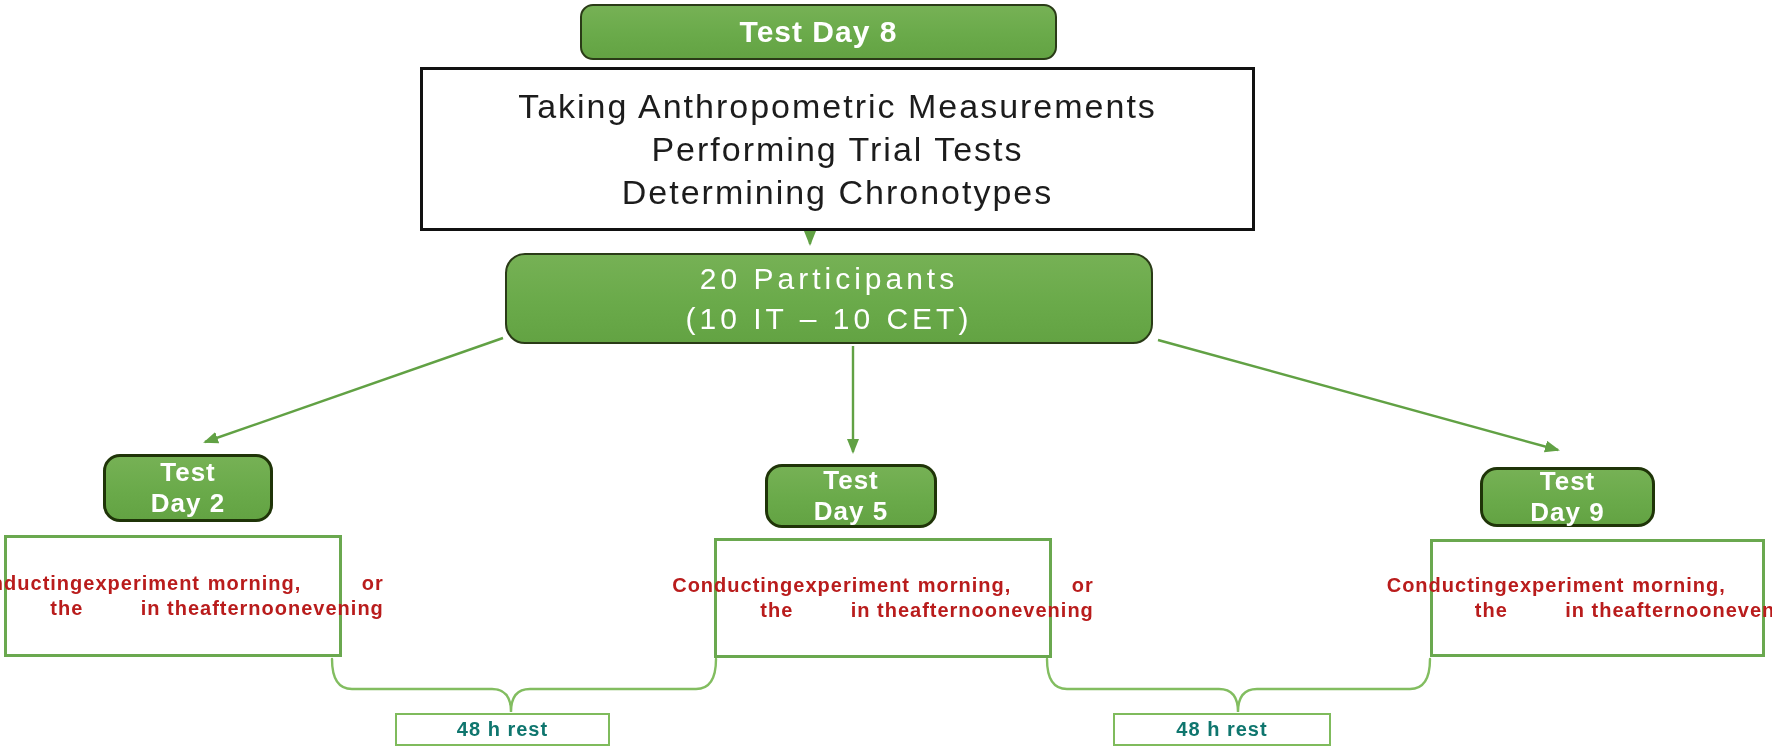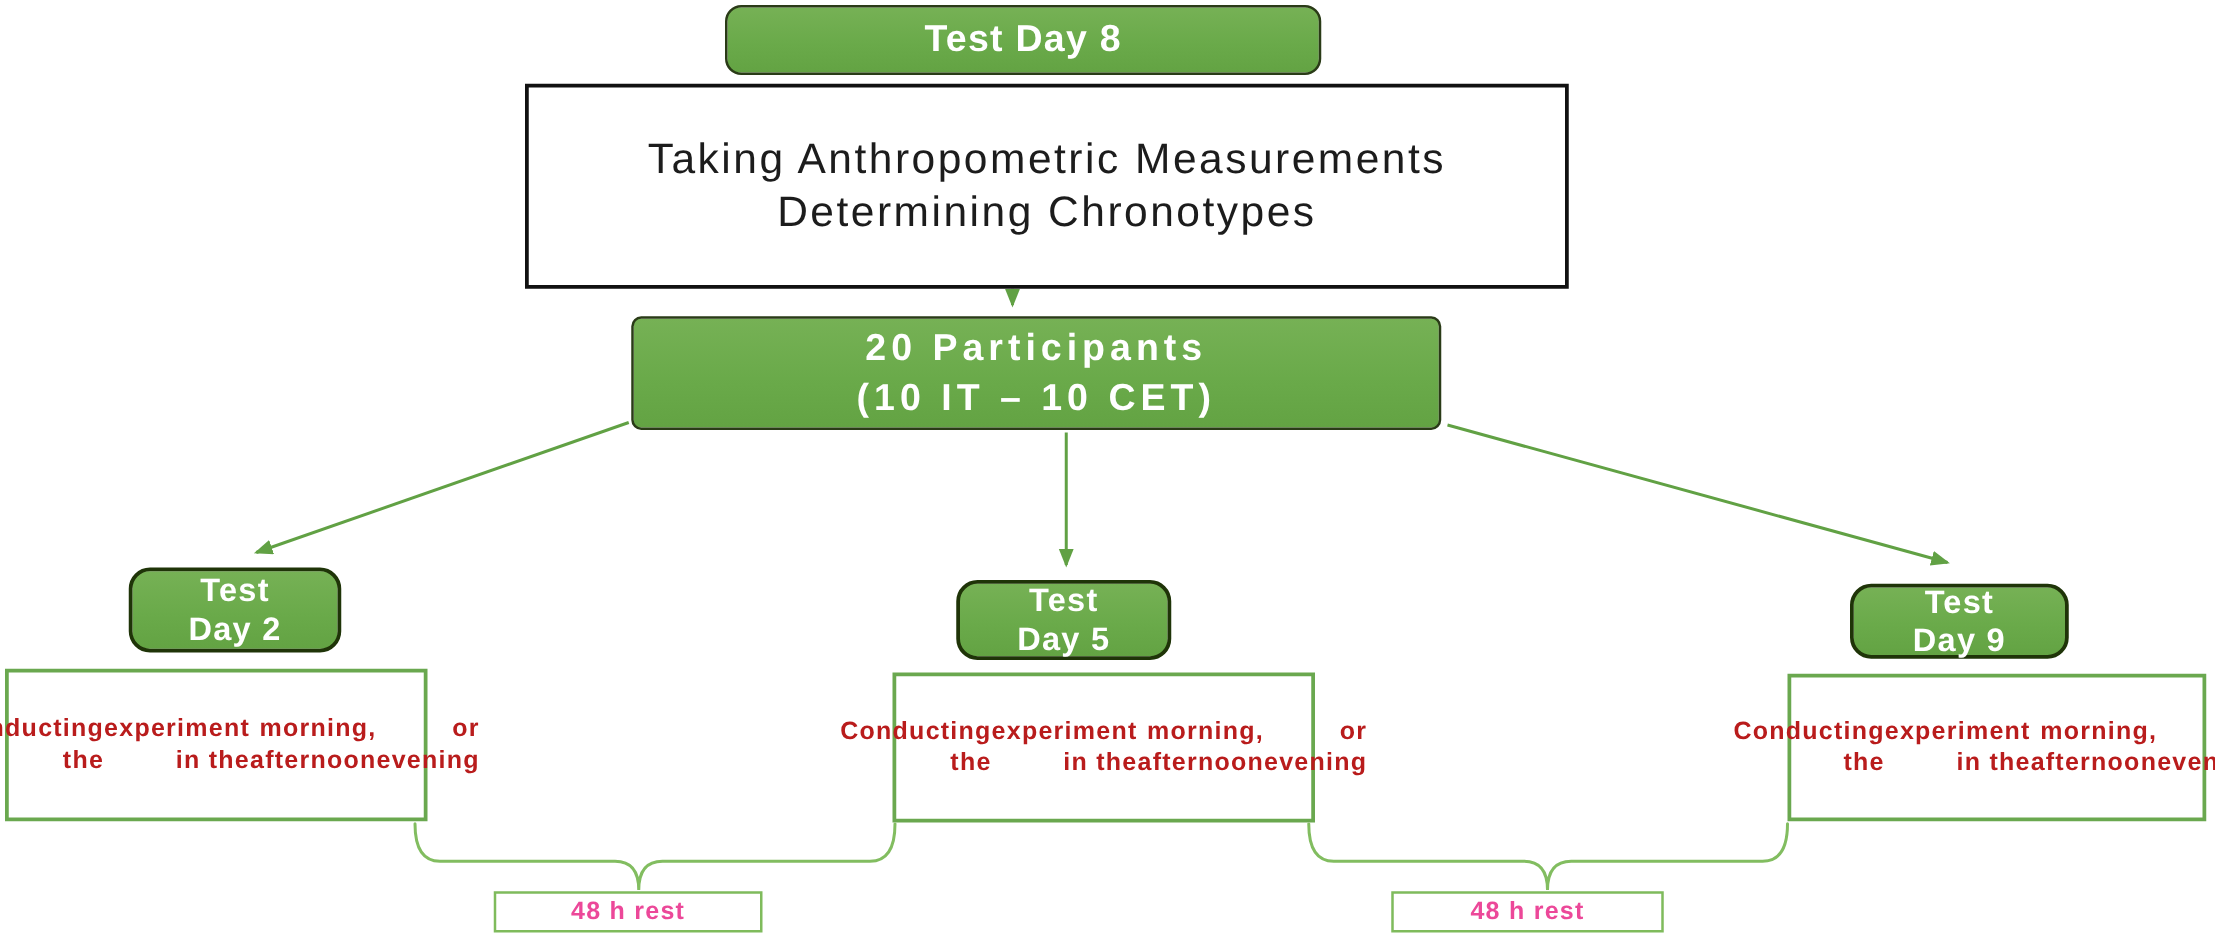--- a/index.html
+++ b/index.html
@@ -15,39 +15,39 @@
     text-align:center;box-sizing:border-box;
   }
   #td1{left:580px;top:4px;width:477px;height:56px;border:2px solid #2a3b17;border-radius:13px;
        font-size:30px;font-weight:bold;letter-spacing:1px;}
   #activities{
     position:absolute;left:420px;top:67px;width:835px;height:164px;
     border:3px solid #111111;background:#ffffff;color:#1c1c1c;box-sizing:border-box;
     display:flex;flex-direction:column;align-items:center;justify-content:center;
     font-size:34px;line-height:43px;letter-spacing:2px;text-align:center;
   }
-  #participants{left:505px;top:253px;width:648px;height:91px;border:2px solid #2a3b17;border-radius:8px;
-       font-size:30px;font-weight:700;letter-spacing:4px;line-height:40px;}
+  #participants{left:505px;top:253px;width:648px;height:91px;border:2px solid #2a3b17;border-radius:20px;
+       font-size:30px;font-weight:400;letter-spacing:4px;line-height:40px;}
   .daybox{border:3px solid #1f3408;border-radius:17px;font-size:26px;font-weight:700;line-height:31px;letter-spacing:1px;}
   #day2{left:103px;top:454px;width:170px;height:68px;}
   #day3{left:765px;top:464px;width:172px;height:64px;}
   #day4{left:1480px;top:467px;width:175px;height:60px;}
 
   .expbox{
     position:absolute;background:#ffffff;border:3px solid #6aa84f;box-sizing:border-box;
     color:#b91c1c;font-weight:bold;font-size:20px;line-height:25px;letter-spacing:1px;
     display:flex;flex-direction:row;align-items:center;justify-content:center;text-align:right;
   }
   #exp1{left:4px;top:535px;width:338px;height:122px;}
   #exp2{left:714px;top:538px;width:338px;height:120px;}
   #exp3{left:1430px;top:539px;width:335px;height:118px;}
 
   .restbox{
     position:absolute;background:#ffffff;border:2px solid #7fbb5c;box-sizing:border-box;
-    color:#ec4899;font-weight:bold;font-size:20px;letter-spacing:1px;
+    color:#0f766e;font-weight:bold;font-size:20px;letter-spacing:1px;
     display:flex;align-items:center;justify-content:center;text-align:center;
   }
   #rest1{left:395px;top:713px;width:215px;height:33px;}
   #rest2{left:1113px;top:713px;width:218px;height:33px;}
 </style>
 </head>
 <body>
 
 <div id="canvas">
 
@@ -65,20 +65,21 @@
     <path d="M 332,659 Q 332,689 352,689 L 492,689 Q 511,689 511,712 Q 511,689 530,689 L 696,689 Q 716,689 716,659" fill="none" stroke="#82bd60" stroke-width="2.4" stroke-linecap="round"></path>
     <path d="M 1047,659 Q 1047,689 1067,689 L 1219,689 Q 1238,689 1238,712 Q 1238,689 1257,689 L 1410,689 Q 1430,689 1430,659" fill="none" stroke="#82bd60" stroke-width="2.4" stroke-linecap="round"></path>
   </svg>
 
   <div id="td1" class="gbox">
     <span>Test Day 8</span>
   </div>
 
   <div id="activities">
     <div>Taking Anthropometric Measurements</div>
+    <div>Performing Trial Tests</div>
     <div>Determining Chronotypes</div>
   </div>
 
   <div id="participants" class="gbox">
     <div>20 Participants</div>
     <div>(10 IT – 10 CET)</div>
   </div>
 
   <div id="day2" class="gbox daybox">
     <div>Test</div>

